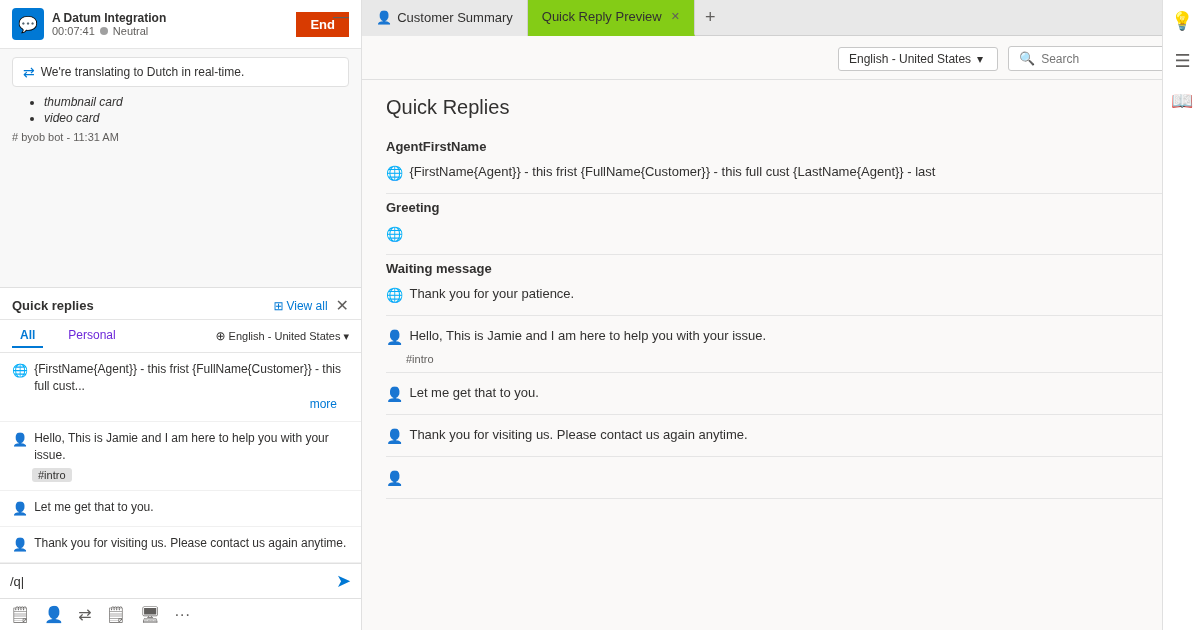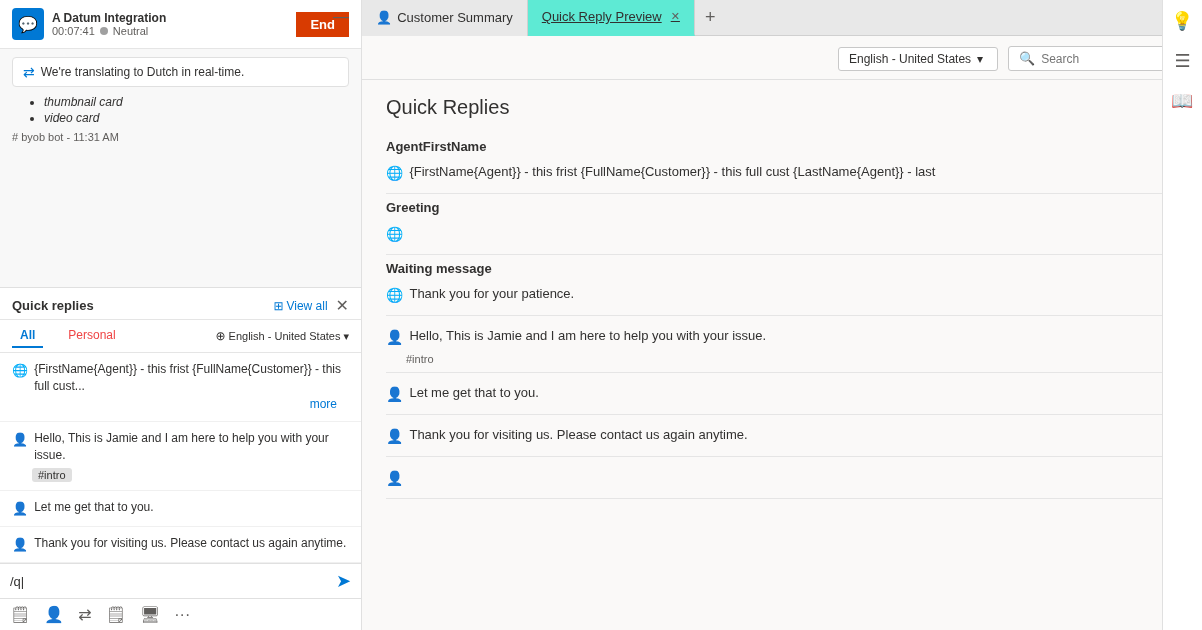--- a/index.html
+++ b/index.html
@@ -85,21 +85,21 @@
     .view-all-icon { font-size: 12px; }
     .close-btn { background: none; border: none; cursor: pointer; font-size: 16px; color: #605e5c; }
 
     .qr-tabs {
       display: flex; align-items: center; justify-content: space-between;
       padding: 4px 12px;
       border-bottom: 1px solid #e5e5e5;
     }
     .qr-tab-group { display: flex; gap: 17px; }
     .qr-tab {
-      padding: 4px 8px; font-size: 12px; color: #ef4444;
+      padding: 4px 8px; font-size: 12px; color: #6d28d9;
       border-bottom: 2px solid transparent; cursor: pointer; background: none; border-top: none; border-left: none; border-right: none;
     }
     .qr-tab.active { color: #0078d4; border-bottom: 2px solid #0078d4; font-weight: 600; }
     .qr-lang {
       display: flex; align-items: center; gap: 3px;
       font-size: 11px; color: #323130; cursor: pointer;
     }
     .globe-icon { font-size: 12px; }
 
     .qr-item {
@@ -159,24 +159,23 @@
     }
     .tab {
       display: flex; align-items: center; gap: 5px;
       padding: 0 14px; height: 36px;
       font-size: 13px; color: #323130; cursor: pointer;
       border-right: 1px solid #d0d0d0;
       background: #e8e8e8;
       white-space: nowrap;
     }
     .tab.active {
-      background: #5eead4;
+      background: #84cc16;
       border-bottom: 2px solid transparent;
       font-weight: 500;
-      text-decoration: underline;
     }
     .tab-close { font-size: 11px; color: #605e5c; margin-left: 4px; cursor: pointer; }
     .tab-add { padding: 0 10px; font-size: 18px; color: #605e5c; cursor: pointer; background: none; border: none; }
 
     
     .content-header {
       display: flex; align-items: center; justify-content: space-between;
       padding: 10px 24px 8px;
       border-bottom: 1px solid #e0e0e0;
       background: #faf9f8;

